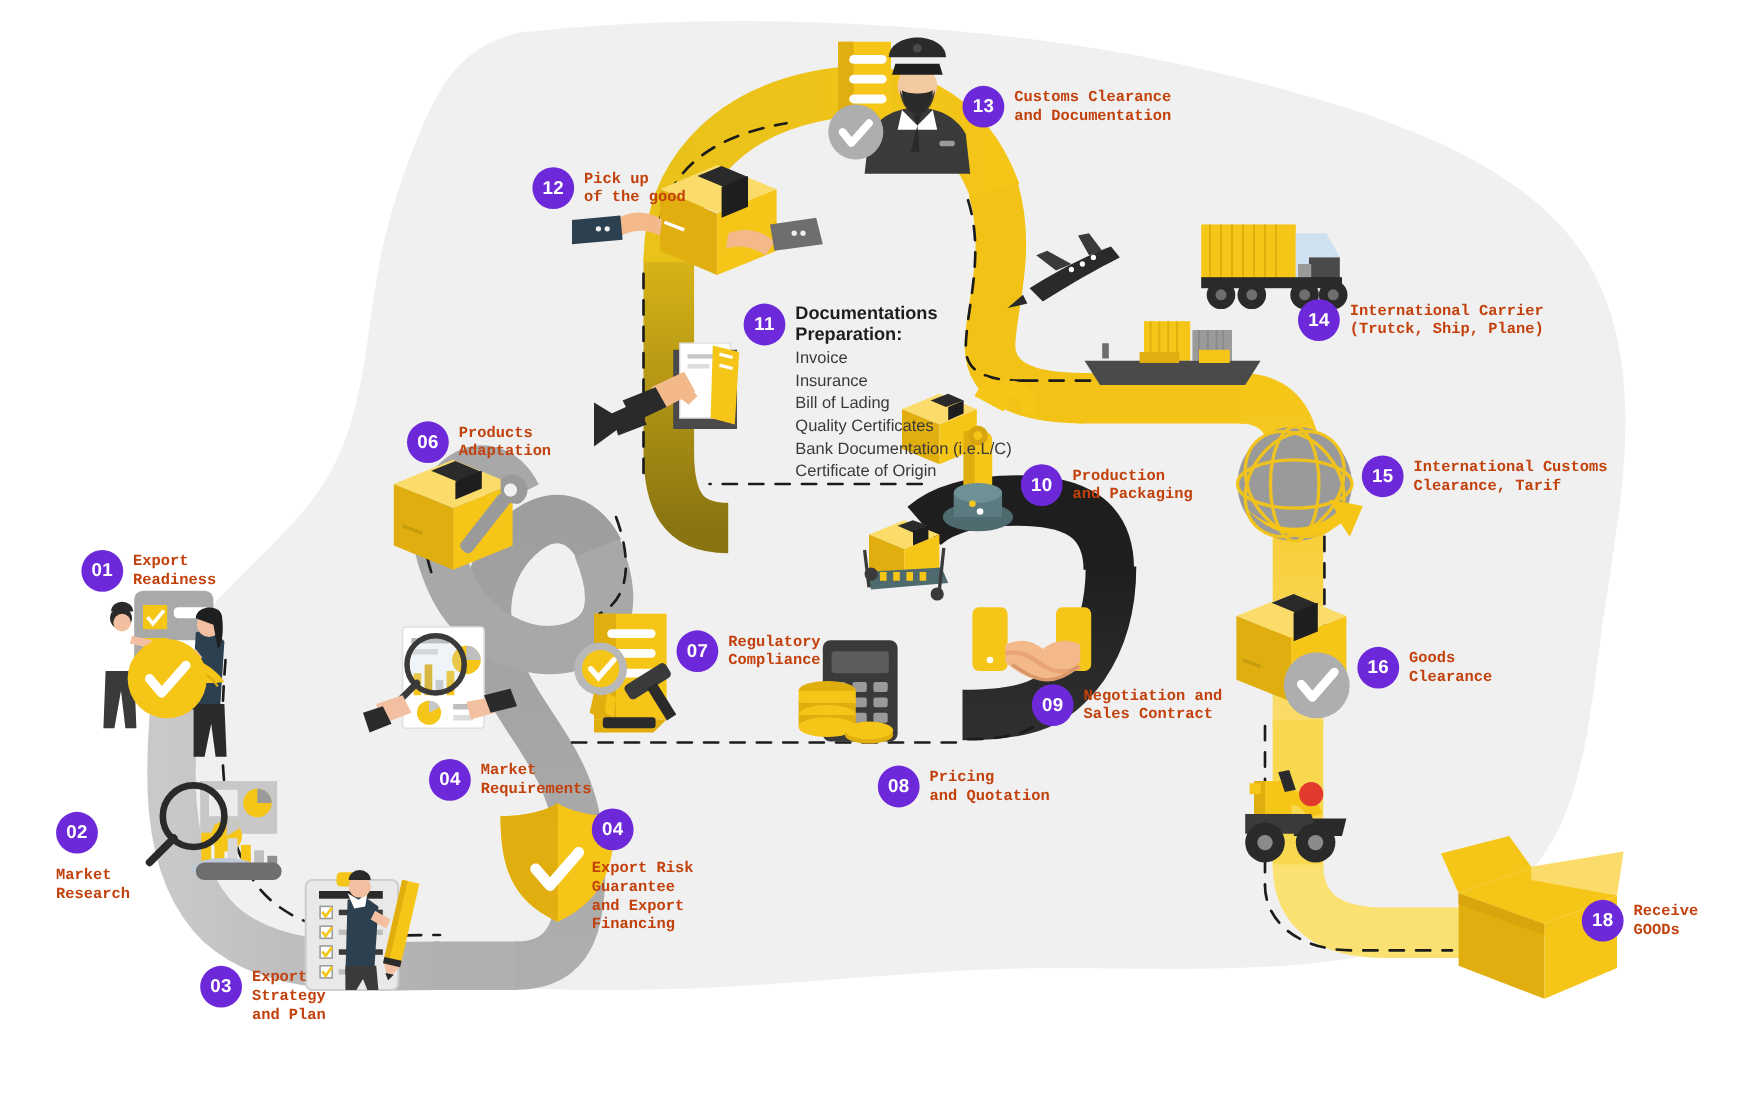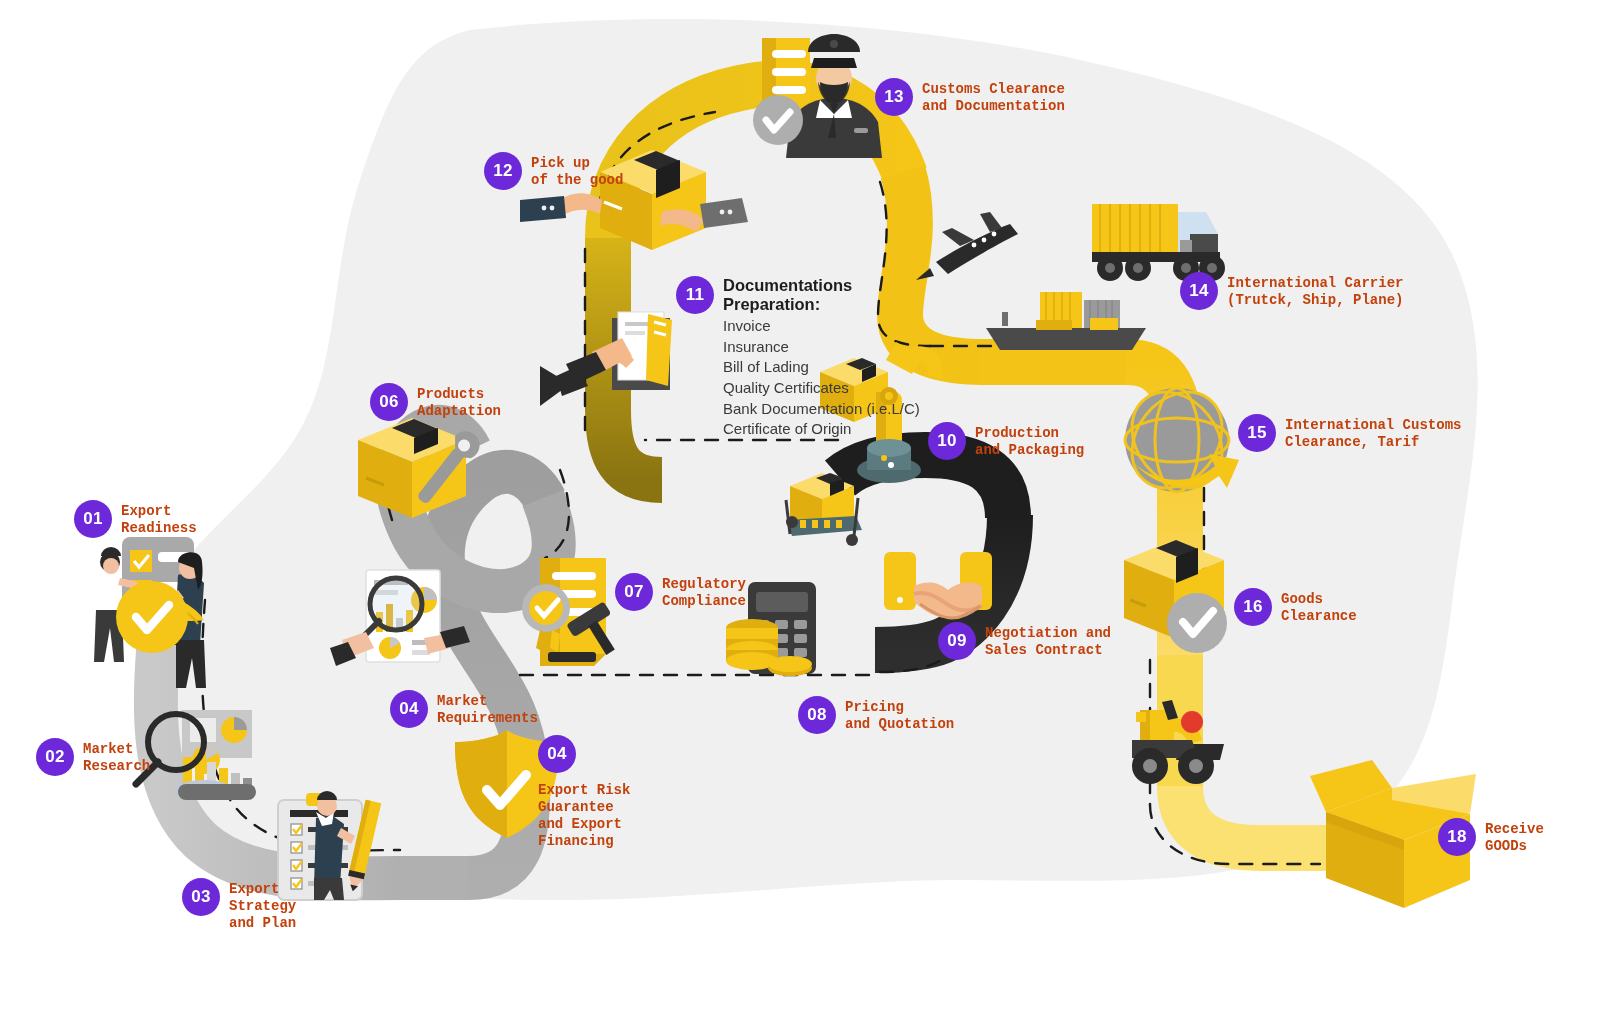--- a/index.html
+++ b/index.html
@@ -495,21 +495,21 @@
       <path d="M1404,840 l-78,-28 l0,10 l78,28 z" fill="#D8A60C"></path>
     </g>
   </svg>
 
   <div class="step" style="left:74px;top:500px;">
     <div class="badge">01</div>
     <div class="label">Export
 Readiness</div>
   </div>
 
-  <div class="step" style="left:36px;top:738px;">
+  <div class="step" style="left:51px;top:738px;flex-direction:column;">
     <div class="badge">02</div>
     <div class="label">Market
 Research</div>
   </div>
 
   <div class="step" style="left:182px;top:878px;">
     <div class="badge">03</div>
     <div class="label">Export
 Strategy
 and Plan</div>

